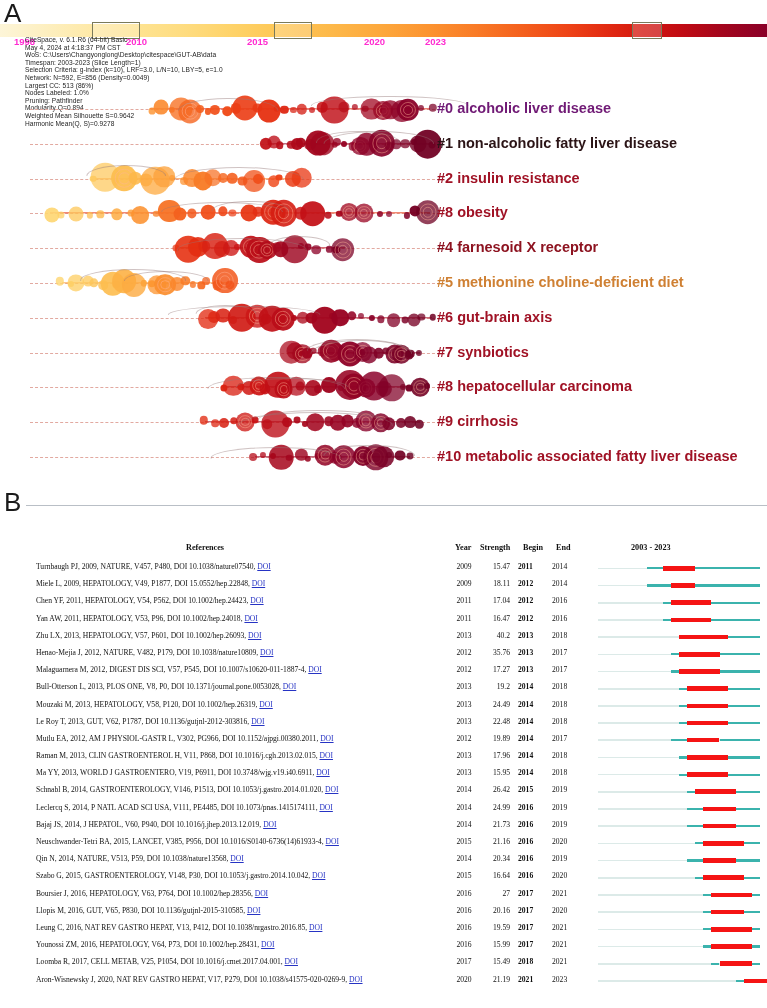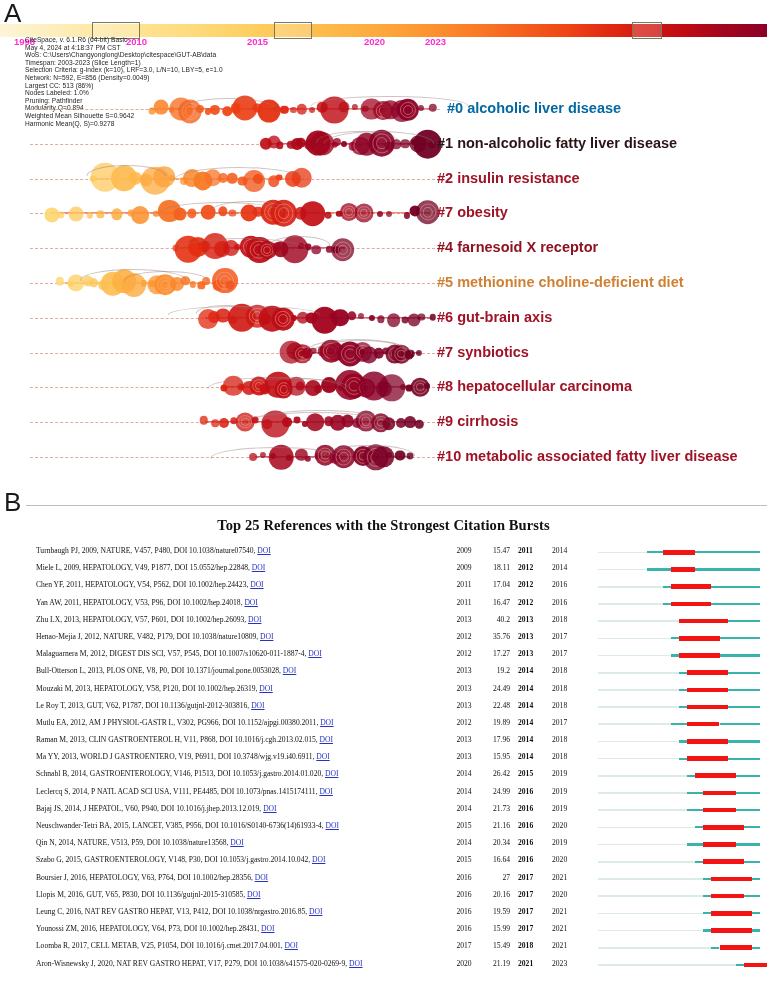--- a/index.html
+++ b/index.html
@@ -222,21 +222,21 @@
         <div class="ring" style="left: 383.053px; top: 1.5625px; width: 8.76077px; height: 8.76077px; border-width: 1px; border-color: rgba(255, 180, 150, 0.45);"></div>
         <div class="node" style="left: 390.019px; top: 0.895729px; width: 19.5922px; height: 19.5922px; background: rgb(148, 2, 36); opacity: 0.77;"></div>
         <div class="node" style="left: 401.535px; top: 1.50074px; width: 22.1548px; height: 22.1548px; background: rgb(142, 1, 38); opacity: 0.77;"></div>
         <div class="node" style="left: 407.843px; top: 0.927023px; width: 22.4338px; height: 22.4338px; background: rgb(137, 0, 40); opacity: 0.94;"></div>
         <div class="ring" style="left: 407.843px; top: 0.927023px; width: 16.1523px; height: 16.1523px; border-width: 1px; border-color: rgba(255, 180, 150, 0.45);"></div>
         <div class="ring" style="left: 407.843px; top: 0.927023px; width: 9.87086px; height: 9.87086px; border-width: 1px; border-color: rgba(255, 180, 150, 0.45);"></div>
         <div class="node" style="left: 420.545px; top: -1.06675px; width: 6.05069px; height: 6.05069px; background: rgb(130, 0, 38); opacity: 0.75;"></div>
         <div class="node" style="left: 432.884px; top: -1.16705px; width: 8.35667px; height: 8.35667px; background: rgb(124, 0, 37); opacity: 0.73;"></div>
         <div class="arc" style="left: 389.734px; top: -13.0647px; width: 158.573px; height: 10.5407px;"></div>
         <div class="arc" style="left: 228.42px; top: -11.18px; width: 100.692px; height: 13.1647px;"></div>
-        <div class="tl-label" style="left: 447px; top: -9px; color: #0369a1;">#0 alcoholic liver disease</div>
+        <div class="tl-label" style="left: 437px; top: -9px; color: #701a75;">#0 alcoholic liver disease</div>
       </div>
       <div class="tl-row" style="top: 144px;">
         <div class="tl-guide" style="width: 410px;"></div>
         <div class="link" style="left: 268px; width: 164px; top: 0px; background: rgb(148, 2, 36); opacity: 0.85;"></div>
         <div class="node" style="left: 265.523px; top: -0.460849px; width: 12.2744px; height: 12.2744px; background: rgb(193, 15, 22); opacity: 0.93;"></div>
         <div class="node" style="left: 274.177px; top: -1.86715px; width: 13.0565px; height: 13.0565px; background: rgb(188, 13, 23); opacity: 0.78;"></div>
         <div class="node" style="left: 279.682px; top: 1.17791px; width: 7.56277px; height: 7.56277px; background: rgb(184, 12, 24); opacity: 0.91;"></div>
         <div class="node" style="left: 291.357px; top: 0.981508px; width: 8.45719px; height: 8.45719px; background: rgb(180, 11, 25); opacity: 0.87;"></div>
         <div class="node" style="left: 297.308px; top: -0.203966px; width: 11.8916px; height: 11.8916px; background: rgb(175, 9, 26); opacity: 0.96;"></div>
         <div class="node" style="left: 300.697px; top: -1.11857px; width: 10.4158px; height: 10.4158px; background: rgb(171, 8, 27); opacity: 0.93;"></div>
@@ -335,21 +335,21 @@
         <div class="ring" style="left: 363.887px; top: -0.399739px; width: 8.38834px; height: 8.38834px; border-width: 1px; border-color: rgba(255, 180, 150, 0.45);"></div>
         <div class="node" style="left: 380.055px; top: 0.852425px; width: 6.02574px; height: 6.02574px; background: rgb(145, 2, 37); opacity: 0.88;"></div>
         <div class="node" style="left: 388.95px; top: 1.45815px; width: 6.00273px; height: 6.00273px; background: rgb(137, 0, 40); opacity: 0.72;"></div>
         <div class="node" style="left: 406.545px; top: 2.43327px; width: 6.11203px; height: 6.11203px; background: rgb(128, 0, 38); opacity: 0.86;"></div>
         <div class="node" style="left: 415.044px; top: -1.89103px; width: 11.0434px; height: 11.0434px; background: rgb(119, 0, 36); opacity: 0.96;"></div>
         <div class="node" style="left: 427.701px; top: -0.820724px; width: 23.7465px; height: 23.7465px; background: rgb(110, 0, 34); opacity: 0.74;"></div>
         <div class="ring" style="left: 427.701px; top: -0.820724px; width: 17.0975px; height: 17.0975px; border-width: 1px; border-color: rgba(255, 180, 150, 0.45);"></div>
         <div class="ring" style="left: 427.701px; top: -0.820724px; width: 10.4484px; height: 10.4484px; border-width: 1px; border-color: rgba(255, 180, 150, 0.45);"></div>
         <div class="arc" style="left: 250.336px; top: -12.3852px; width: 77.3904px; height: 10.568px;"></div>
         <div class="arc" style="left: 222.406px; top: -10.755px; width: 121.769px; height: 10.0584px;"></div>
-        <div class="tl-label" style="left: 437px; top: -9px; color: rgb(160, 18, 37);">#7 obesity</div>
+        <div class="tl-label" style="left: 437px; top: -9px; color: rgb(160, 18, 37);">#8 obesity</div>
       </div>
       <div class="tl-row" style="top: 248px;">
         <div class="tl-guide" style="width: 410px;"></div>
         <div class="link" style="left: 178px; width: 167px; top: 0px; background: rgb(182, 12, 25); opacity: 0.85;"></div>
         <div class="node" style="left: 176.378px; top: -0.091008px; width: 7.09965px; height: 7.09965px; background: rgb(232, 56, 21); opacity: 0.73;"></div>
         <div class="node" style="left: 188.141px; top: 0.985472px; width: 26.5726px; height: 26.5726px; background: rgb(229, 50, 19); opacity: 0.9;"></div>
         <div class="node" style="left: 198.281px; top: -1.2619px; width: 20.137px; height: 20.137px; background: rgb(227, 45, 18); opacity: 0.91;"></div>
         <div class="node" style="left: 204.318px; top: -1.756px; width: 11.5716px; height: 11.5716px; background: rgb(223, 40, 18); opacity: 0.8;"></div>
         <div class="node" style="left: 215.272px; top: -2.09969px; width: 25.795px; height: 25.795px; background: rgb(217, 34, 19); opacity: 0.83;"></div>
         <div class="node" style="left: 222.117px; top: 1.14296px; width: 15.9582px; height: 15.9582px; background: rgb(212, 29, 19); opacity: 0.78;"></div>
@@ -596,23 +596,30 @@
         <div class="tl-label" style="left: 437px; top: -9px; color: rgb(160, 18, 37);">#10 metabolic associated fatty liver disease</div>
       </div>
     </div>
 
 </div>
 
 <div class="panel-letter" id="letter-b">B</div>
 <div id="panel-b-rule"></div>
 
 <div id="panel-b">
-  <div id="burst-title">Top 25 References with the Strongest Citation Bursts</div>
 
   <div id="btable">
+    <div class="bhead">
+      <span class="h-refs">References</span>
+      <span class="h-year">Year</span>
+      <span class="h-str">Strength</span>
+      <span class="h-begin">Begin</span>
+      <span class="h-end">End</span>
+      <span class="h-range">2003 - 2023</span>
+    </div>
     <div id="brows">
         <div class="brow">
           <div class="b-ref"><span>Turnbaugh PJ, 2009, NATURE, V457, P480, DOI 10.1038/nature07540, </span><a class="b-doi">DOI</a></div>
           <div class="b-year">2009</div>
           <div class="b-str">15.47</div>
           <div class="b-begin">2011</div>
           <div class="b-end">2014</div>
           <div class="spark">
             <div class="base"></div>
             <div class="pre" style="left: 48.6px; width: 16.2px;"></div>

